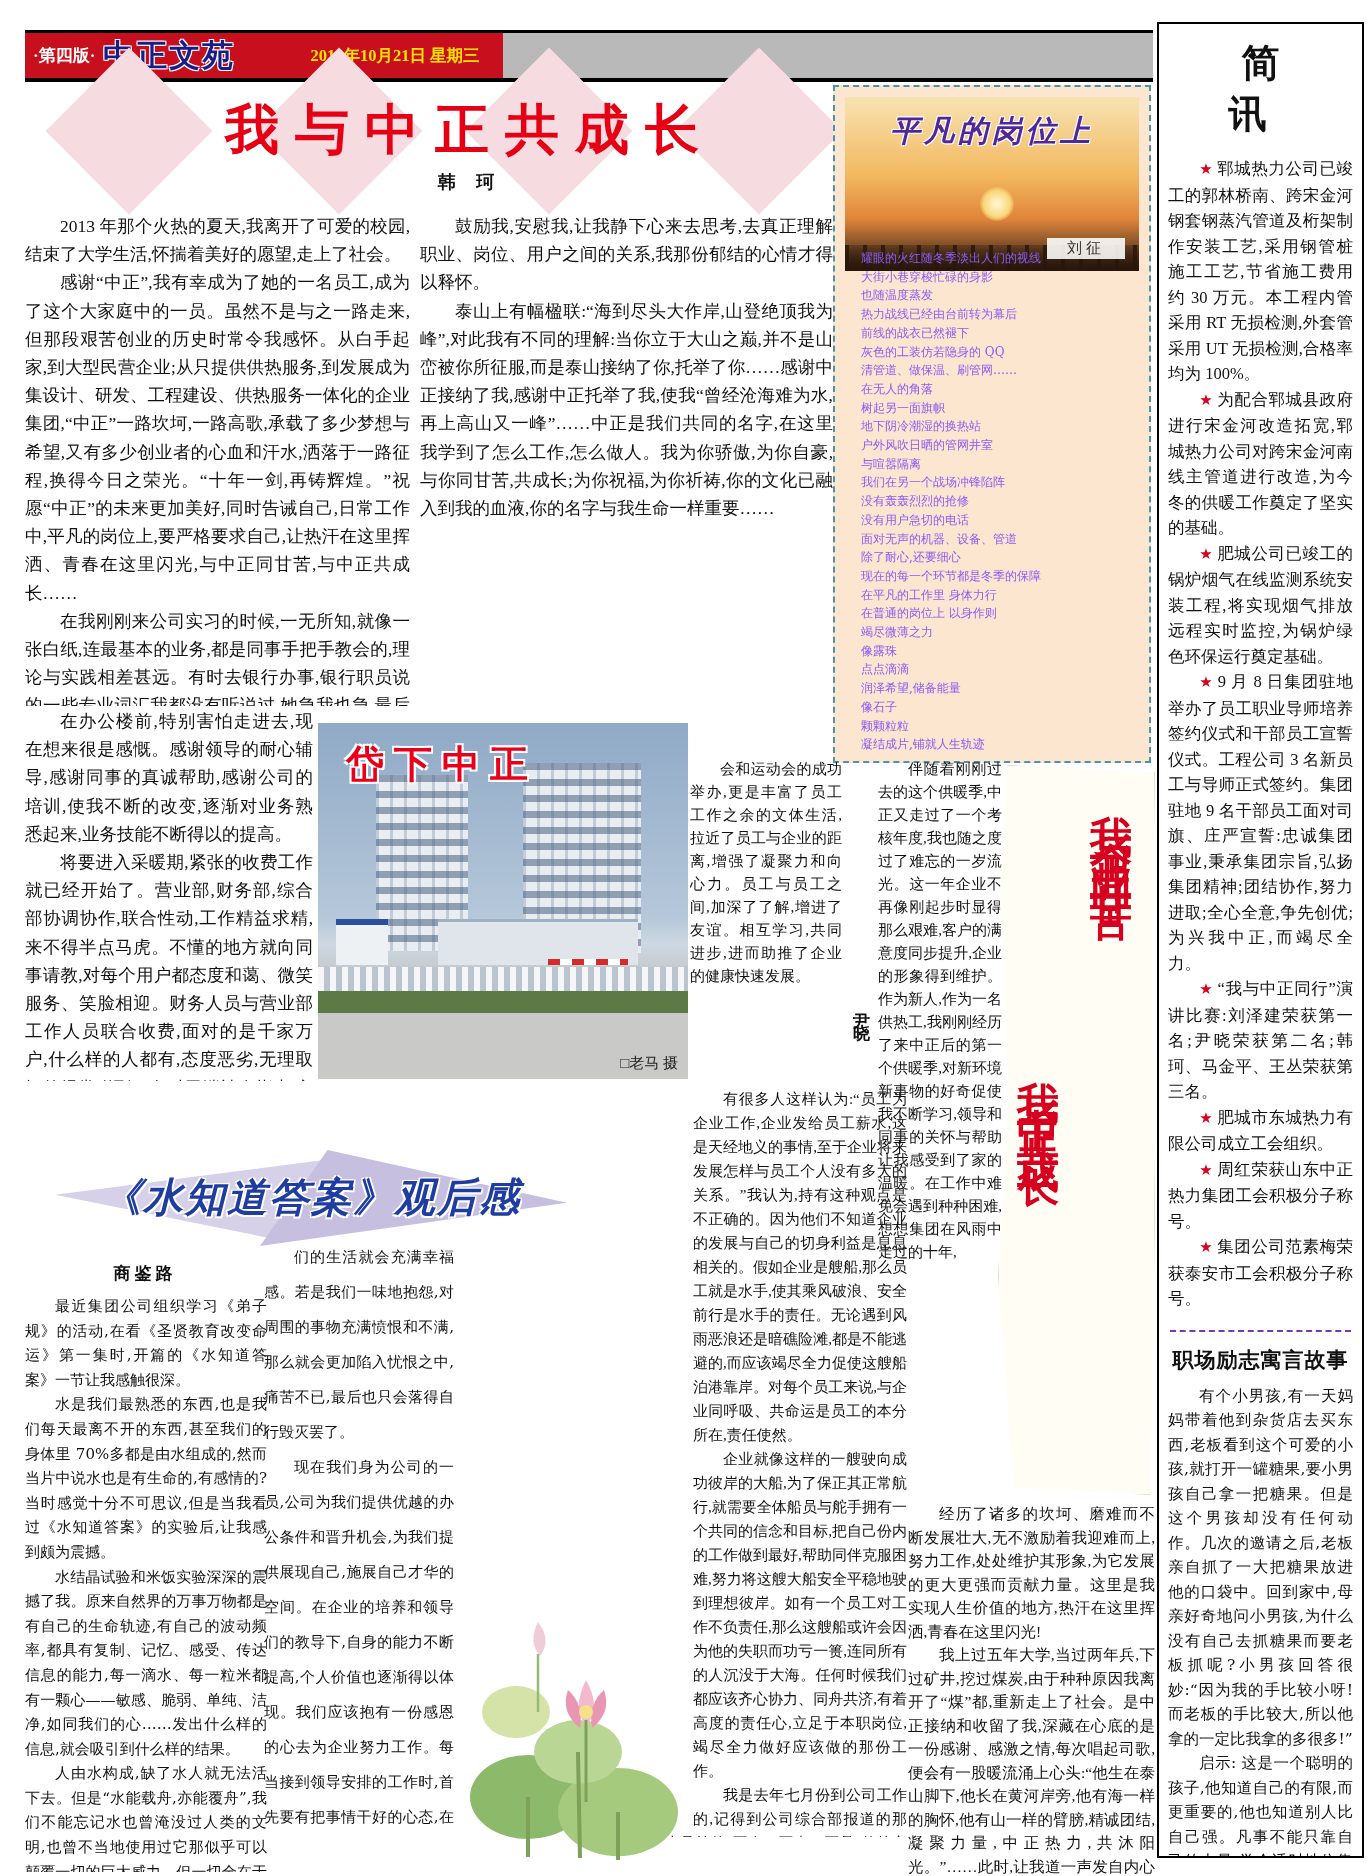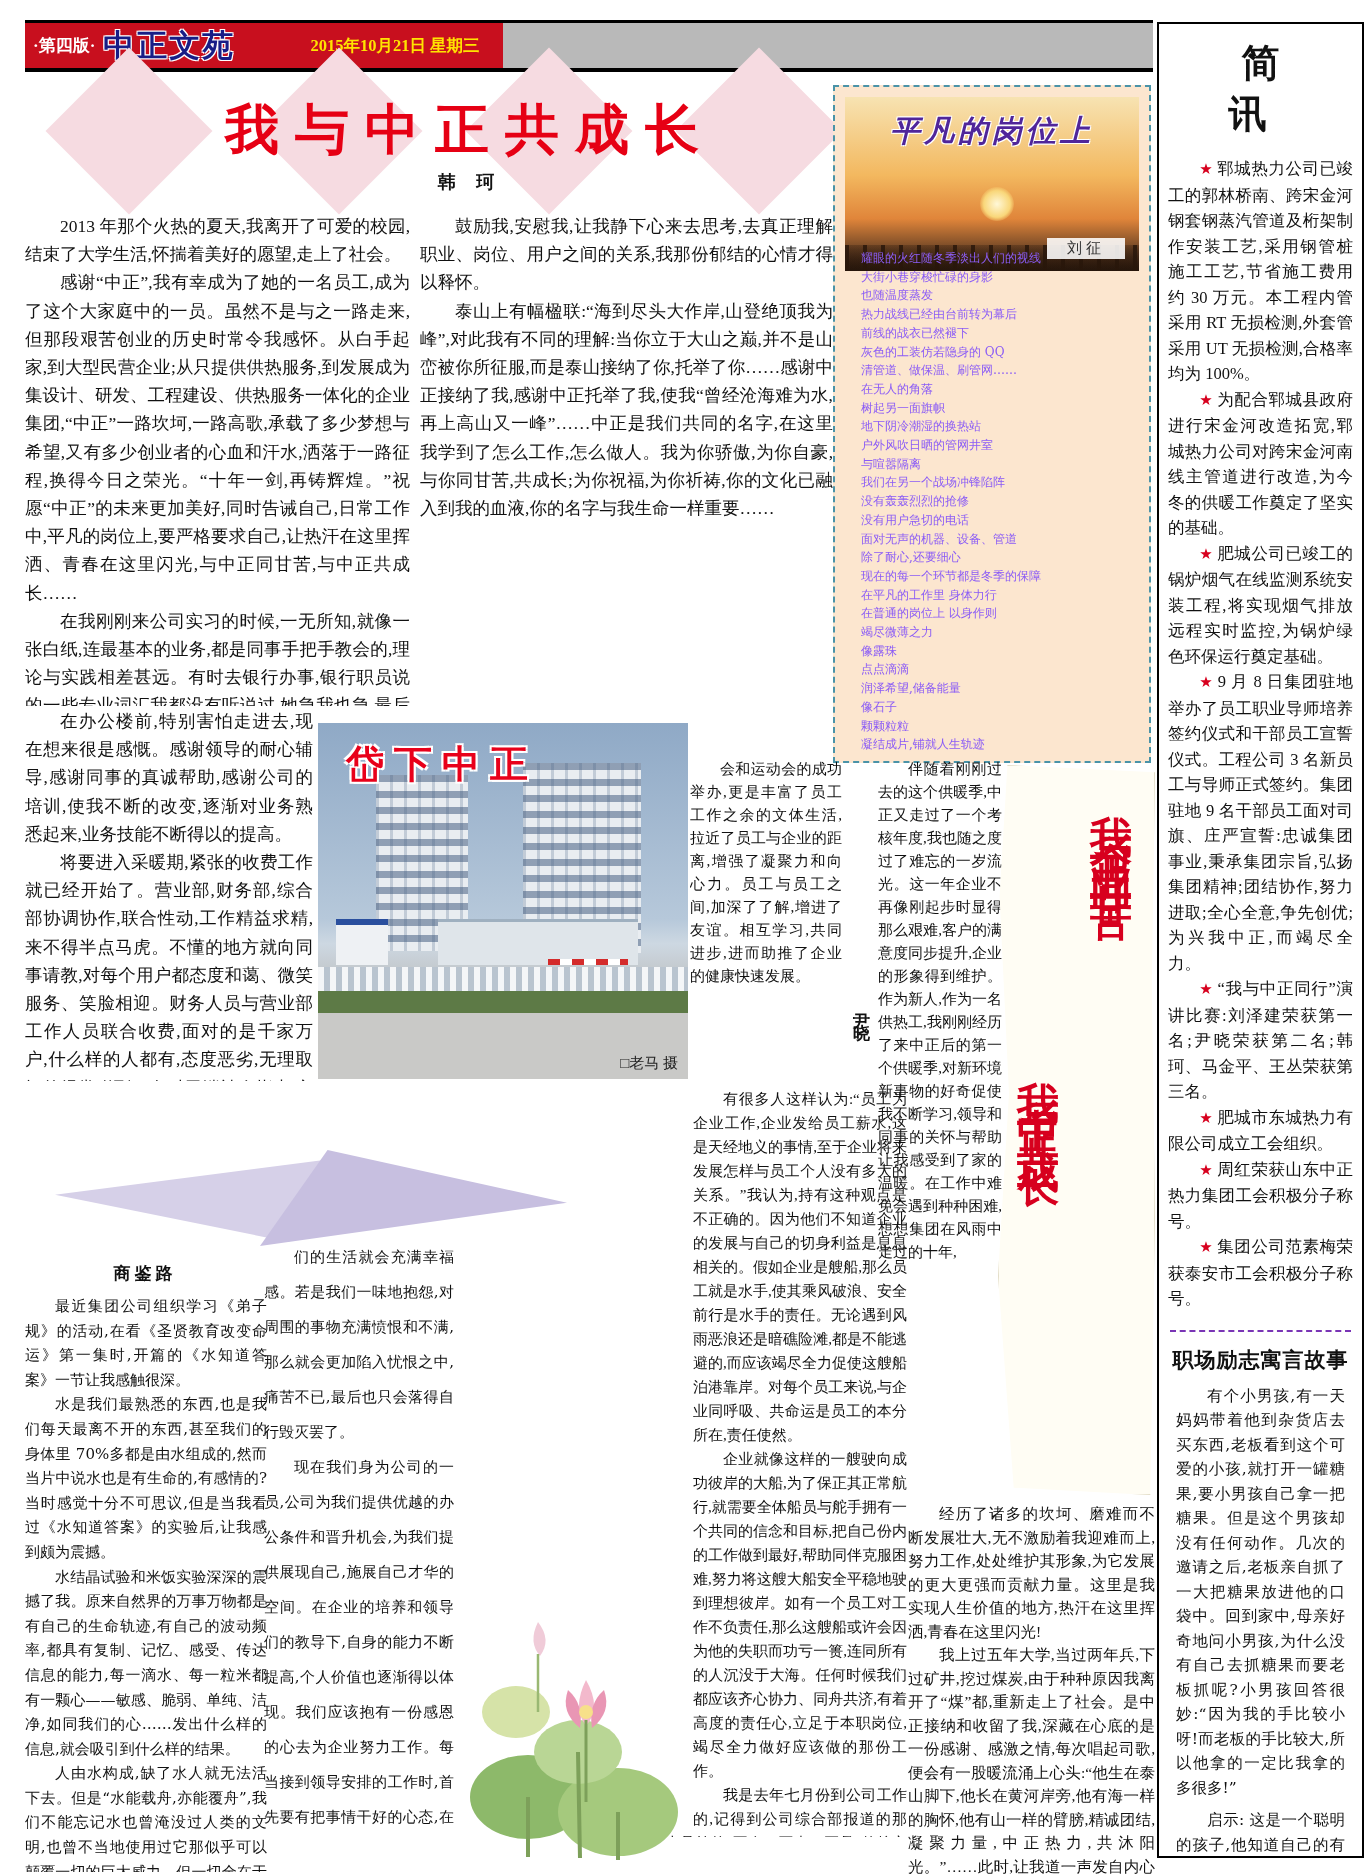--- a/index.html
+++ b/index.html
@@ -7,21 +7,21 @@
     width:1369px;height:1876px;position:relative;background:#ffffff;
     font-family:"Liberation Serif",serif;color:#111;overflow:hidden;
   }
   [data-name]{box-sizing:border-box;}
   .abs{position:absolute;}
   p{margin:0;}
   .cjk{text-align:justify;word-break:break-all;}
   .cjk p{text-indent:2em;}
 
   
-  #banner{left:25px;top:20px;width:1128px;height:52px;display:flex;
+  #banner{left:25px;top:30px;width:1128px;height:52px;display:flex;
     border-top:3px solid #000;border-bottom:4px solid #000;background:#b9b9b9;}
   .banner-left{background:#c80f1e;width:262px;display:flex;align-items:center;padding-left:8px;gap:8px;}
   .edition{color:#fff;font-size:17px;font-weight:bold;white-space:nowrap;}
   .section-name{color:#181d86;font-size:31px;font-weight:900;letter-spacing:2px;white-space:nowrap;
     text-shadow:1px 1px 0 #fff,-1px -1px 0 #fff,1px -1px 0 #fff,-1px 1px 0 #fff;}
   .banner-center{flex:1;display:flex;align-items:center;justify-content:center;
     font-size:29px;font-weight:900;letter-spacing:14px;color:#000;}
   .banner-right{background:#c80f1e;width:216px;display:flex;align-items:center;justify-content:center;
     color:#ffe300;font-size:16.5px;font-weight:bold;white-space:nowrap;}
 
@@ -113,21 +113,21 @@
 
   
   #sidebar{left:1157px;top:22px;width:207px;height:1836px;border:2px solid #000;
     padding:14px 9px 10px 9px;overflow:hidden;background:#fff;}
   #sidebar-title{text-align:center;font-size:38px;font-weight:900;letter-spacing:26px;text-indent:26px;margin-bottom:16px;}
   #news-list p{font-size:16.5px;line-height:25.5px;text-align:justify;word-break:break-all;text-indent:1.9em;margin:0;}
   #news-list .bullet{color:#d7001e;font-size:15px;margin-right:4px;}
   #sidebar-divider{border-top:2px dashed #7a35b5;margin:18px 2px 14px 2px;}
   #story-title{text-align:center;font-size:21px;font-weight:900;letter-spacing:1px;margin-bottom:10px;}
   #story-paras p{font-family:"DejaVu Serif",serif;font-size:15.5px;line-height:24.5px;
-    text-align:justify;word-break:break-all;text-indent:2em;margin:8px;}
+    text-align:justify;word-break:break-all;text-indent:2em;margin:0;}
 </style>
 </head>
 <body>
 
 <div id="banner" class="abs" data-name="page-header-banner">
   <div class="banner-left" data-name="banner-left-segment">
     <span class="edition" data-name="edition-label">·第四版·</span>
     <span class="section-name" data-name="section-name">中正文苑</span>
   </div>
   <div class="banner-right" data-name="issue-date">2015年10月21日 星期三</div>
@@ -230,20 +230,21 @@
 </div>
 
 <div id="colD" class="abs cjk" data-name="yin-article-bottom-column">
     <p data-name="article-paragraph">经历了诸多的坎坷、磨难而不断发展壮大,无不激励着我迎难而上,努力工作,处处维护其形象,为它发展的更大更强而贡献力量。这里是我实现人生价值的地方,热汗在这里挥洒,青春在这里闪光!</p>
     <p data-name="article-paragraph">我上过五年大学,当过两年兵,下过矿井,挖过煤炭,由于种种原因我离开了“煤”都,重新走上了社会。是中正接纳和收留了我,深藏在心底的是一份感谢、感激之情,每次唱起司歌,便会有一股暖流涌上心头:“他生在泰山脚下,他长在黄河岸旁,他有海一样的胸怀,他有山一样的臂膀,精诚团结,凝聚力量,中正热力,共沐阳光。”……此时,让我道一声发自内心的话语——我与中正共成长!</p>
   </div>
 
 <div id="water-title-block" class="abs" data-name="water-article-title-block">
   <div class="wt-tri1" data-name="triangle-decoration"></div>
   <div class="wt-tri2" data-name="triangle-decoration"></div>
+  <div id="water-title" data-name="water-article-title">《水知道答案》观后感</div>
 </div>
 <div id="water-author" class="abs" data-name="water-article-author">商鉴路</div>
 <div id="water-col1" class="abs water-col cjk" data-name="water-article-column1">
     <p data-name="article-paragraph">最近集团公司组织学习《弟子规》的活动,在看《圣贤教育改变命运》第一集时,开篇的《水知道答案》一节让我感触很深。</p>
     <p data-name="article-paragraph">水是我们最熟悉的东西,也是我们每天最离不开的东西,甚至我们的身体里 70%多都是由水组成的,然而当片中说水也是有生命的,有感情的?当时感觉十分不可思议,但是当我看过《水知道答案》的实验后,让我感到颇为震撼。</p>
     <p data-name="article-paragraph">水结晶试验和米饭实验深深的震撼了我。原来自然界的万事万物都是有自己的生命轨迹,有自己的波动频率,都具有复制、记忆、感受、传达信息的能力,每一滴水、每一粒米都有一颗心——敏感、脆弱、单纯、洁净,如同我们的心……发出什么样的信息,就会吸引到什么样的结果。</p>
     <p data-name="article-paragraph">人由水构成,缺了水人就无法活下去。但是“水能载舟,亦能覆舟”,我们不能忘记水也曾淹没过人类的文明,也曾不当地使用过它那似乎可以颠覆一切的巨大威力。但一切全在于我们每个人怀有怎样的一颗心,怀着一颗爱与感恩的心,你就会收获美丽的人生,怀着一颗悲观消极的心,你将收获一个惨淡的人生。一个人要常怀一颗爱与感恩的心,让自己常常心存感恩与谢意。当我们心怀感恩和爱,我们便会发现这个世界上有很多值得我们去感谢的人、事、物,而且他们还会源源不断地降临在我们身边,我</p>
   </div>
 <div id="water-col2" class="abs water-col cjk" data-name="water-article-column2">
   <div class="wrap-spacer" data-name="lotus-wrap-spacer"></div>

